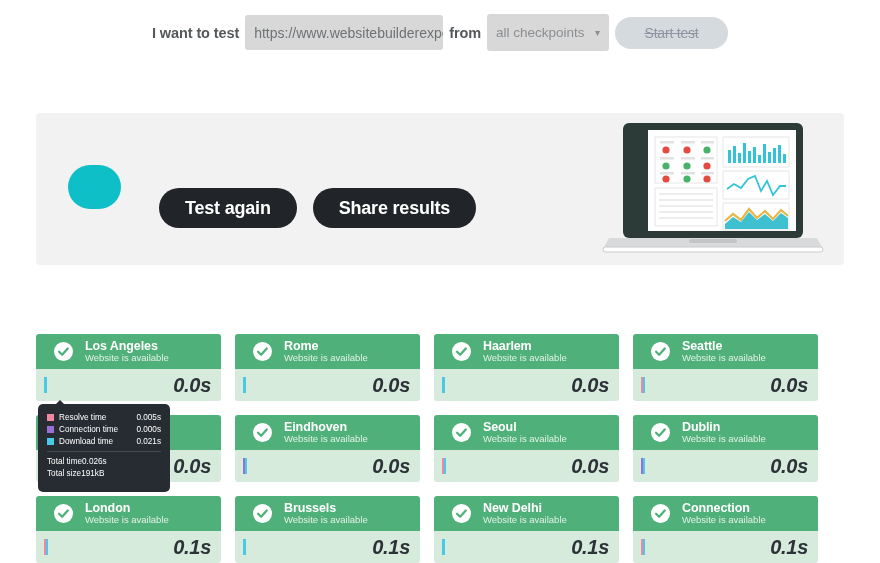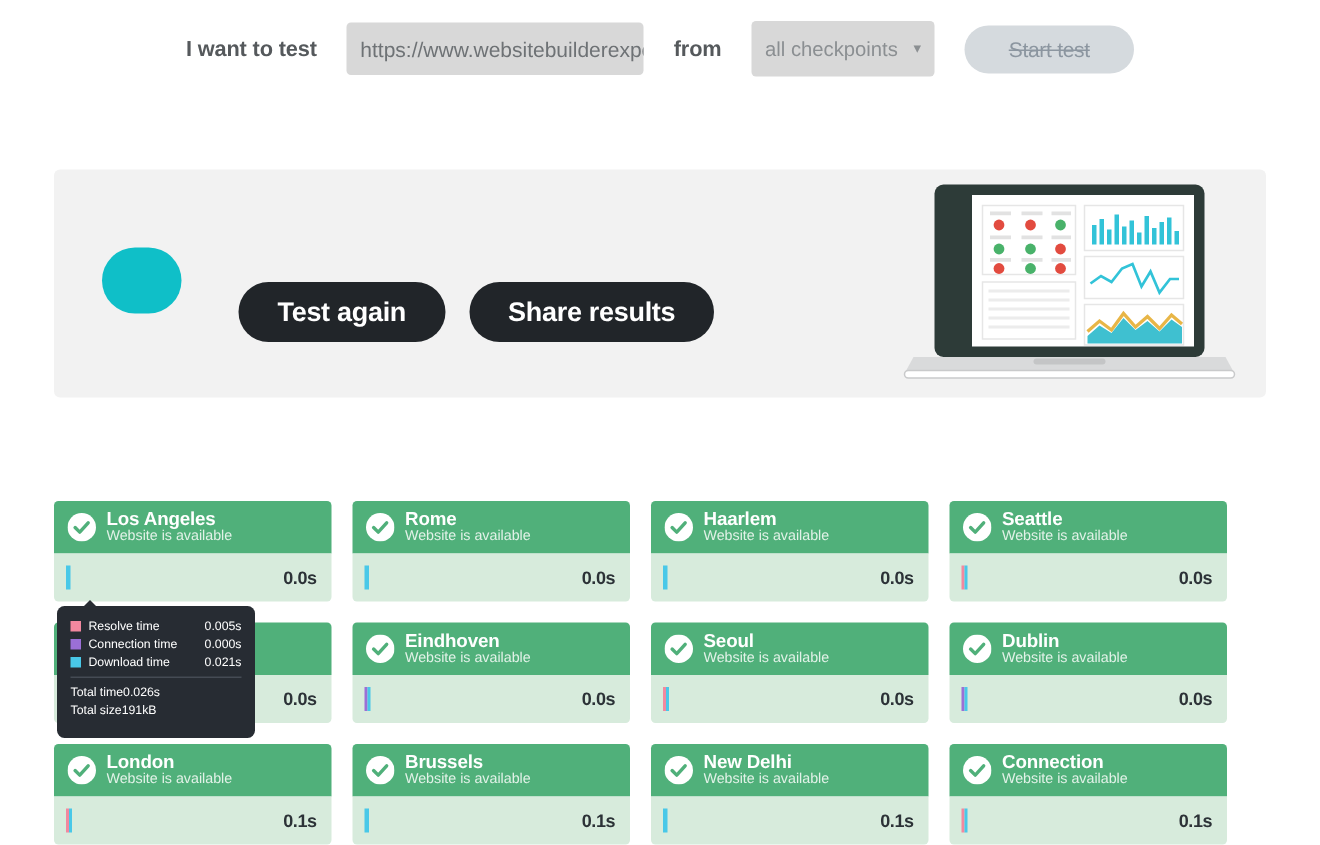--- a/index.html
+++ b/index.html
@@ -8,21 +8,21 @@
     background: #ffffff;
     font-family: "Liberation Sans", sans-serif;
     overflow: hidden;
   }
 
   
   .testbar {
     display: flex;
     align-items: center;
     justify-content: center;
-    gap: 20px;
+    gap: 6px;
     height: 55px;
     padding-top: 10px;
   }
   .testbar-label {
     font-size: 14.5px;
     font-weight: bold;
     color: #55595c;
     letter-spacing: -0.1px;
     white-space: nowrap;
   }
@@ -122,22 +122,22 @@
     column-gap: 14px;
     row-gap: 14px;
   }
   .card { width: 185px; }
   .card-head {
     height: 35px;
     background: #50b07a;
     border-radius: 3px 3px 0 0;
     display: flex;
     align-items: center;
-    gap: 7px;
-    padding: 0 9px;
+    gap: 12px;
+    padding: 0 18px;
   }
   .check-icon {
     width: 19px; height: 19px;
     flex: 0 0 19px;
   }
   .card-titles { line-height: 1.05; overflow: hidden; }
   .card-city {
     font-size: 12.5px;
     font-weight: bold;
     color: #ffffff;
@@ -155,24 +155,25 @@
     border-radius: 0 0 3px 3px;
     display: flex;
     align-items: center;
     padding: 0 10px 0 8px;
     position: relative;
   }
   .bar { display: flex; height: 16px; }
   .bar span { display: block; width: 2px; height: 100%; }
   .card-time {
     margin-left: auto;
-    font-size: 12px;
+    font-size: 20px;
     font-weight: bold;
     color: #2c3237;
     letter-spacing: -0.3px;
+    font-style: italic;
   }
 
   
   .tooltip {
     position: absolute;
     left: 38px; top: 404px;
     width: 132px;
     background: #272c33;
     border-radius: 5px;
     padding: 7px 9px 13px 9px;

